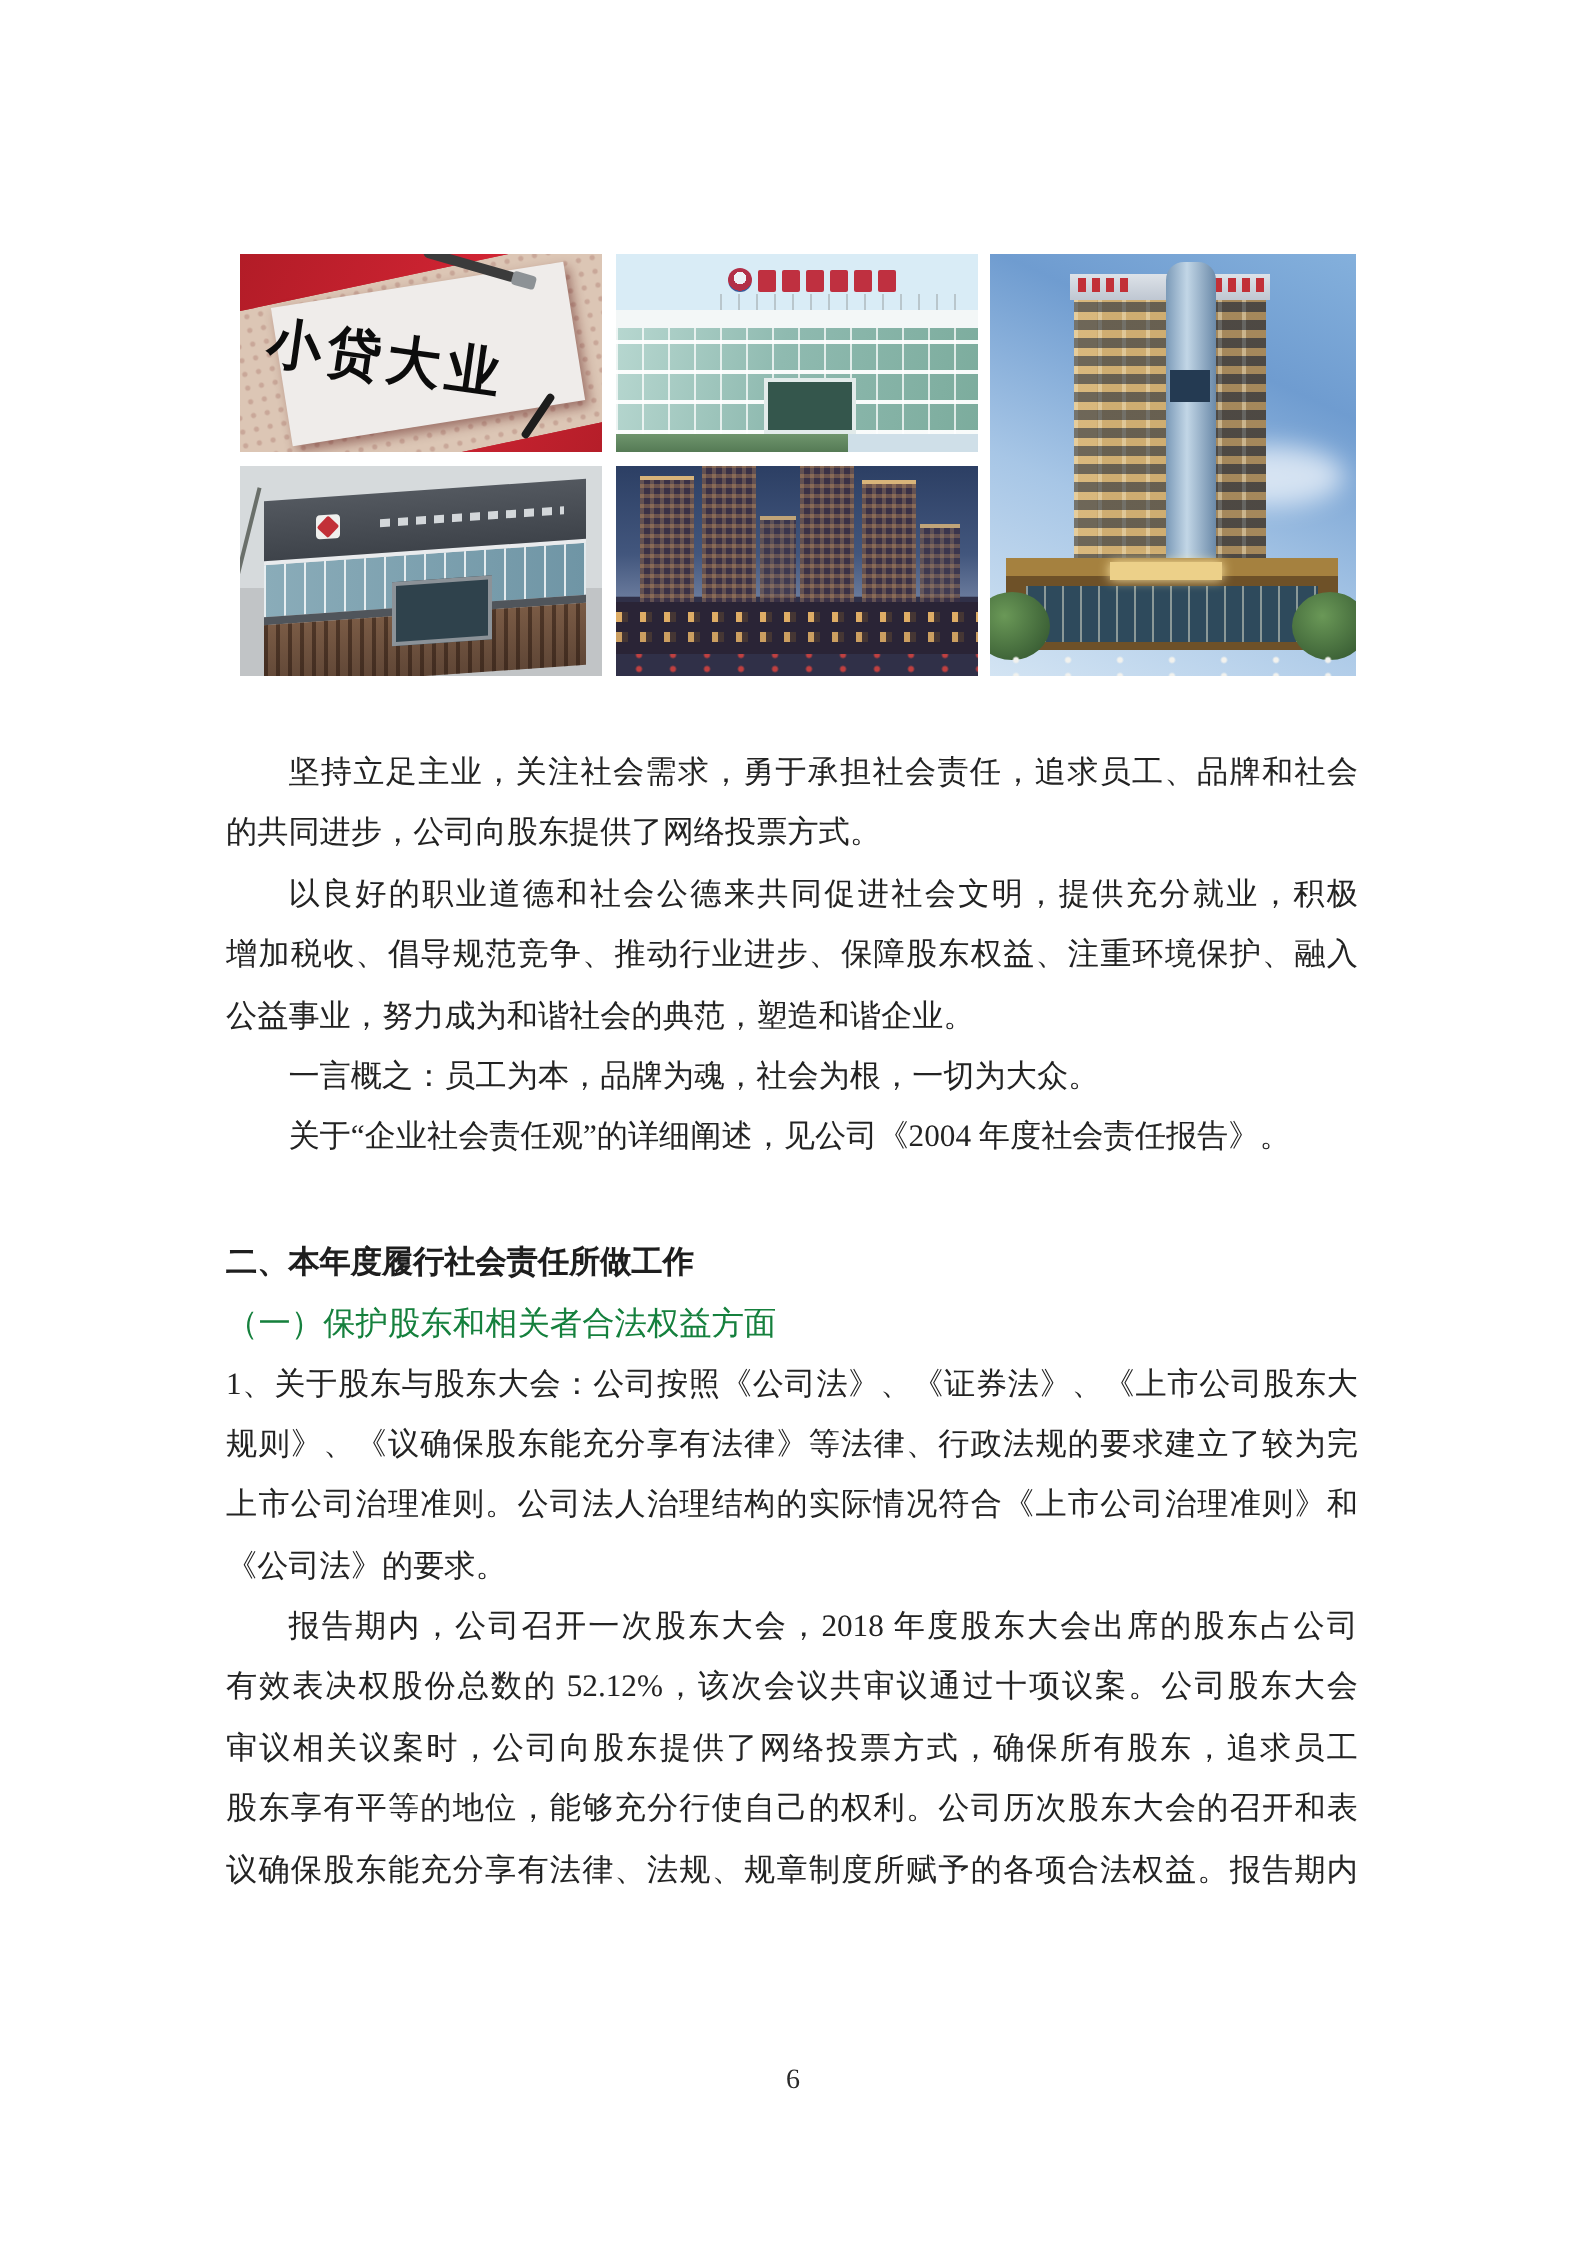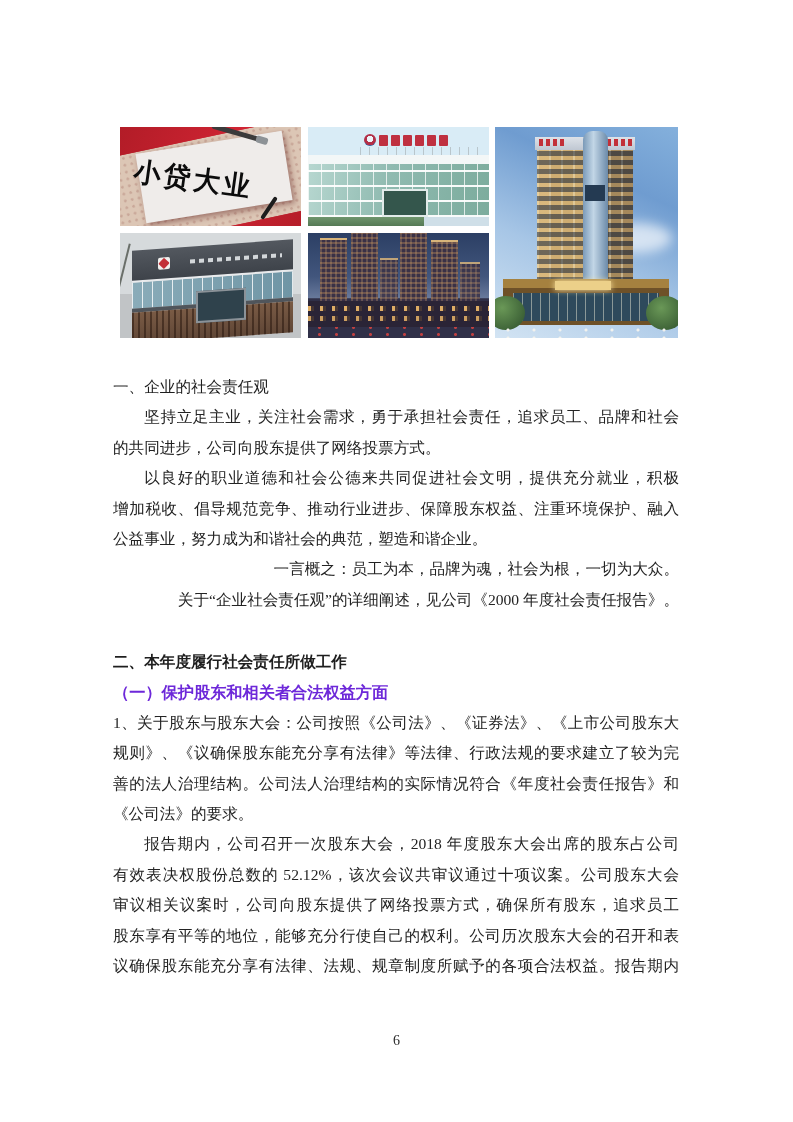--- a/index.html
+++ b/index.html
@@ -101,23 +101,23 @@
               repeating-linear-gradient(90deg,rgba(232,180,104,.85) 0 3px,rgba(96,72,50,.5) 3px 6px,transparent 6px 12px);
             background-size:100% 5px,100% 5px;background-position:0 5px,0 15px;background-repeat:no-repeat,no-repeat;}
   .d-street{position:absolute;bottom:0;left:0;right:0;height:11px;background:linear-gradient(#1d2030,#0f111c);
             background-image:radial-gradient(circle,#c04040 1px,transparent 2px);background-size:17px 7px;background-position:3px 4px;}
 
   
   .doc{position:absolute;left:113px;top:372px;width:566px;color:#232323;
        font-size:15.6px;line-height:30.4px;}
   .ln{height:30.4px;overflow:hidden;white-space:nowrap;}
   .ln.j{white-space:normal;text-align:justify;text-align-last:justify;}
-  .ln.in{text-indent:2em;text-align:right;}
+  .ln.in{text-indent:2em;}
   .ln.h{color:#1e1e1e;}
-  .ln.hb{font-weight:bold;color:#6d28d9;font-size:16.2px;}
+  .ln.hb{font-weight:normal;color:#15803d;font-size:16.2px;}
   .ln.gap{margin-top:32px;font-weight:bold;}
 
   .pagenum{position:absolute;left:0;top:1033px;width:793px;text-align:center;
            font-size:14px;color:#2a2a2a;}
 </style>
 </head>
 <body>
 
 <div class="page">
 
@@ -186,33 +186,32 @@
       <div class="d-tw d-t1"></div>
       <div class="d-tw d-t2"></div>
       <div class="d-tw d-t3"></div>
       <div class="d-tw d-t4"></div>
       <div class="d-podium"></div>
       <div class="d-street"></div>
     </div>
   </div>
 
   <div class="doc">
-    <div class="ln h">一、企业的社会责任观</div>
     <div class="ln in j">坚持立足主业，关注社会需求，勇于承担社会责任，追求员工、品牌和社会</div>
     <div class="ln">的共同进步，公司向股东提供了网络投票方式。</div>
     <div class="ln in j">以良好的职业道德和社会公德来共同促进社会文明，提供充分就业，积极</div>
     <div class="ln j">增加税收、倡导规范竞争、推动行业进步、保障股东权益、注重环境保护、融入</div>
     <div class="ln">公益事业，努力成为和谐社会的典范，塑造和谐企业。</div>
     <div class="ln in">一言概之：员工为本，品牌为魂，社会为根，一切为大众。</div>
-    <div class="ln in">关于“企业社会责任观”的详细阐述，见公司《2000 年度社会责任报告》。</div>
+    <div class="ln in">关于“企业社会责任观”的详细阐述，见公司《2004 年度社会责任报告》。</div>
     <div class="ln h gap">二、本年度履行社会责任所做工作</div>
     <div class="ln hb">（一）保护股东和相关者合法权益方面</div>
     <div class="ln j">1、关于股东与股东大会：公司按照《公司法》、《证券法》、《上市公司股东大会</div>
     <div class="ln j">规则》、《议确保股东能充分享有法律》等法律、行政法规的要求建立了较为完</div>
-    <div class="ln j">善的法人治理结构。公司法人治理结构的实际情况符合《年度社会责任报告》和</div>
+    <div class="ln j">上市公司治理准则。公司法人治理结构的实际情况符合《上市公司治理准则》和</div>
     <div class="ln">《公司法》的要求。</div>
     <div class="ln in j">报告期内，公司召开一次股东大会，2018 年度股东大会出席的股东占公司</div>
     <div class="ln j">有效表决权股份总数的 52.12%，该次会议共审议通过十项议案。公司股东大会</div>
     <div class="ln j">审议相关议案时，公司向股东提供了网络投票方式，确保所有股东，追求员工</div>
     <div class="ln j">股东享有平等的地位，能够充分行使自己的权利。公司历次股东大会的召开和表</div>
     <div class="ln j">议确保股东能充分享有法律、法规、规章制度所赋予的各项合法权益。报告期内</div>
   </div>
 
   <div class="pagenum">6</div>
 

